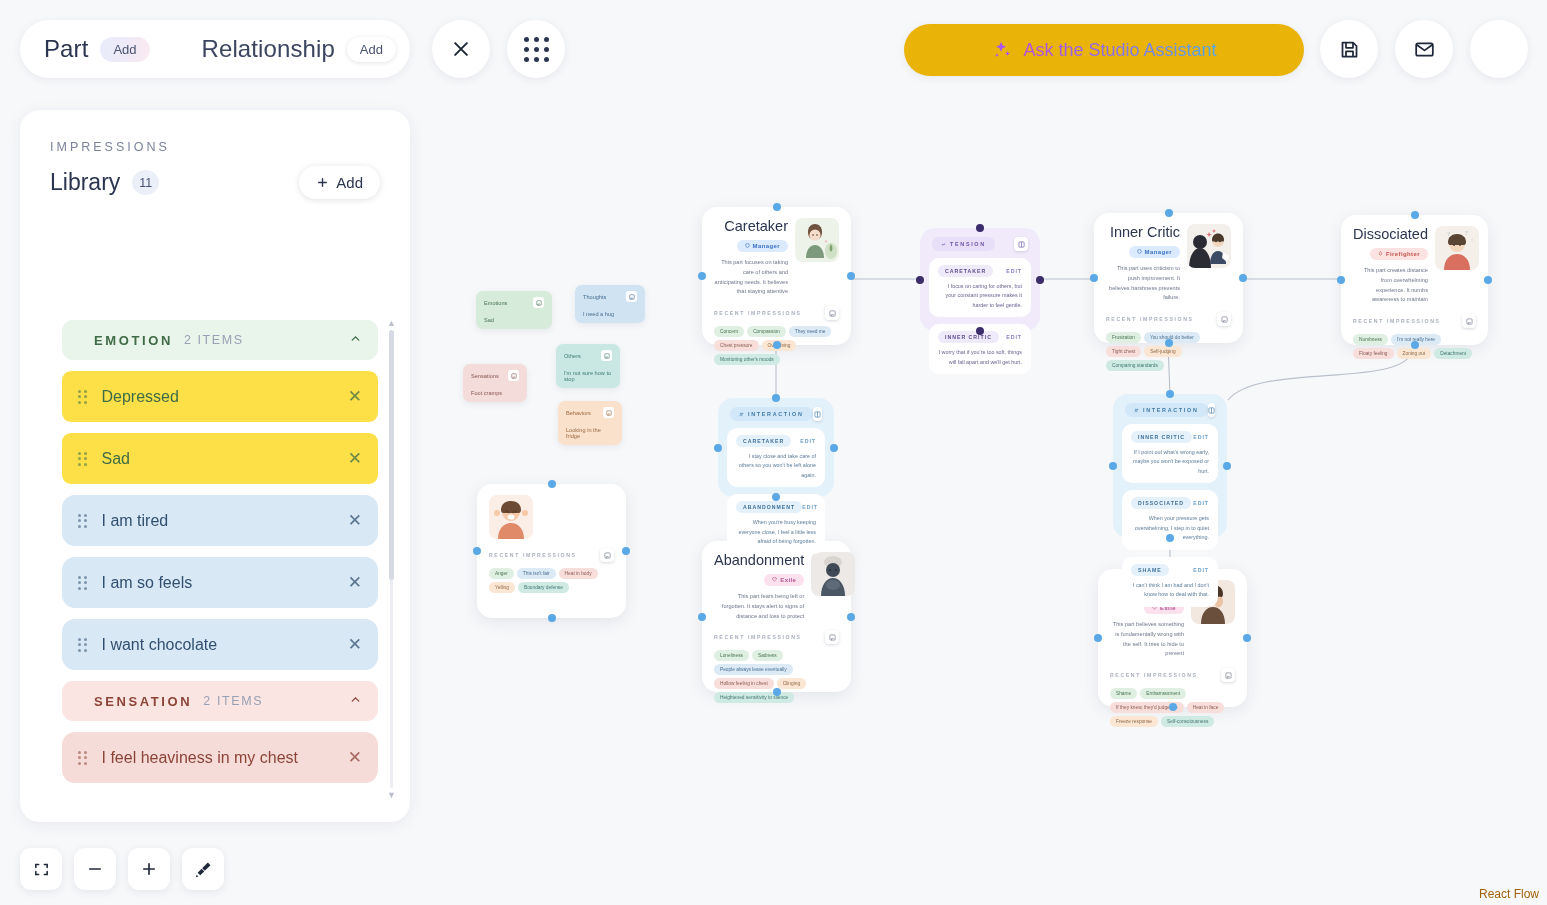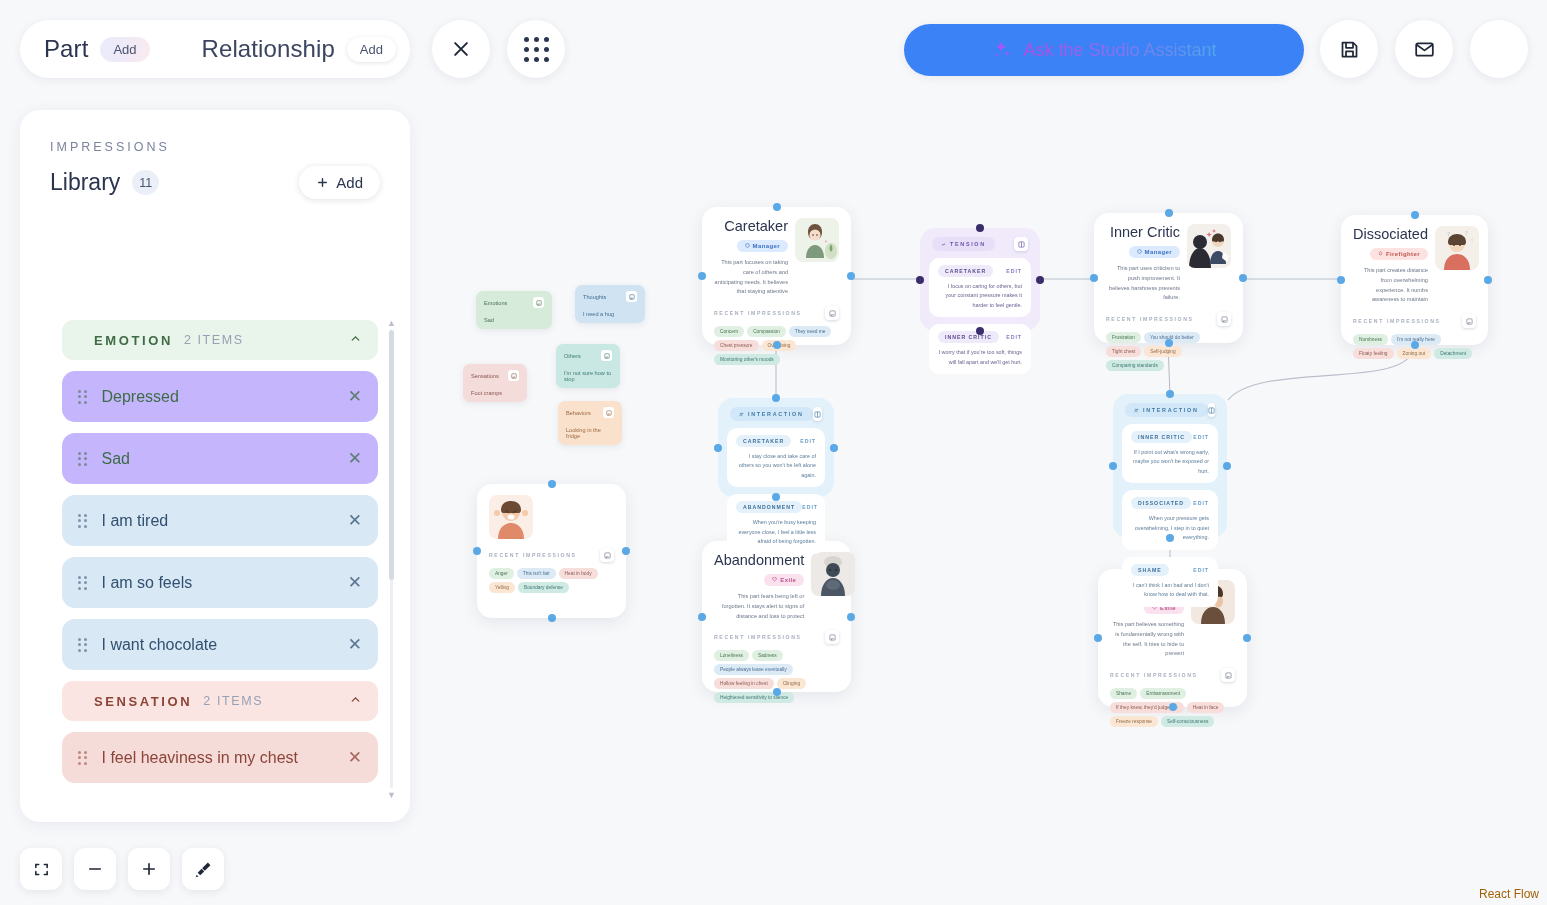--- a/index.html
+++ b/index.html
@@ -42,21 +42,21 @@
   #grid-btn  { left: 507px; }
   #save-btn  { left: 1320px; }
   #mail-btn  { left: 1395px; }
   #avatar-btn{ left: 1470px; }
 
   .dots-grid { display: grid; grid-template-columns: repeat(3,5px); gap: 5px; }
   .dots-grid i { width: 5px; height: 5px; border-radius: 50%; background: #2b3550; display: block; }
 
   .assistant-bar {
     position: absolute; left: 904px; top: 24px; width: 400px; height: 52px;
-    background: #3b82f6; border-radius: 26px; box-shadow: 0 2px 10px rgba(30,40,70,.07);
+    background: #eab308; border-radius: 26px; box-shadow: 0 2px 10px rgba(30,40,70,.07);
     display: flex; align-items: center; justify-content: center; gap: 10px; cursor: pointer; text-align: center;
   }
   .assistant-text {
     font-size: 18px; font-weight: 400;
     background: linear-gradient(90deg,#b44ce0 0%,#8a6ef0 45%,#4fa8e8 100%);
     -webkit-background-clip: text; background-clip: text; color: transparent;
   }
 
   
   .sidebar {
@@ -89,21 +89,21 @@
   .grp-items { font-size: 12.5px; letter-spacing: 1.6px; margin-left: 11px; color: #97a0b5; }
   .grp-caret { margin-left: auto; }
   .itm {
     border-radius: 13px; padding: 15px 16px; display: flex; align-items: center;
     margin-bottom: 11px; font-size: 16px;
   }
   .drag { display: grid; grid-template-columns: repeat(2,3px); gap: 2.5px; margin-right: 15px; opacity: .55; }
   .drag i { width: 3px; height: 3px; border-radius: 50%; display: block; background: currentColor; }
   .itm-x { margin-left: auto; font-size: 17px; opacity: .75; cursor: pointer; }
 
-  .c-emotion   { background: #c4b5fd; color: #3f6b46; }
+  .c-emotion   { background: #fde047; color: #3f6b46; border-radius: 9px; }
   .c-emotion-h { background: #e9f5ea; color: #3f6b46; }
   .c-thought   { background: #d9e8f5; color: #2f4f६e; color: #31506f; }
   .c-thought-h { background: #e2eef8; color: #31506f; }
   .c-sensation { background: #f5dcd9; color: #8c4438; }
   .c-sensation-h{ background: #fbe5e2; color: #8c4438; }
 
   .sb-scroll { position: absolute; right: 16px; top: 208px; bottom: 22px; width: 5px; }
   .sb-scroll .track { position: absolute; top: 12px; bottom: 12px; left: 1px; width: 3px; background: #eceef3; border-radius: 2px; }
   .sb-scroll .thumb { position: absolute; top: 12px; left: 0; width: 5px; height: 250px; background: #d6dae3; border-radius: 3px; }
   .sb-scroll .arrow { position: absolute; left: -2px; color: #b9bfcb; font-size: 9px; }

